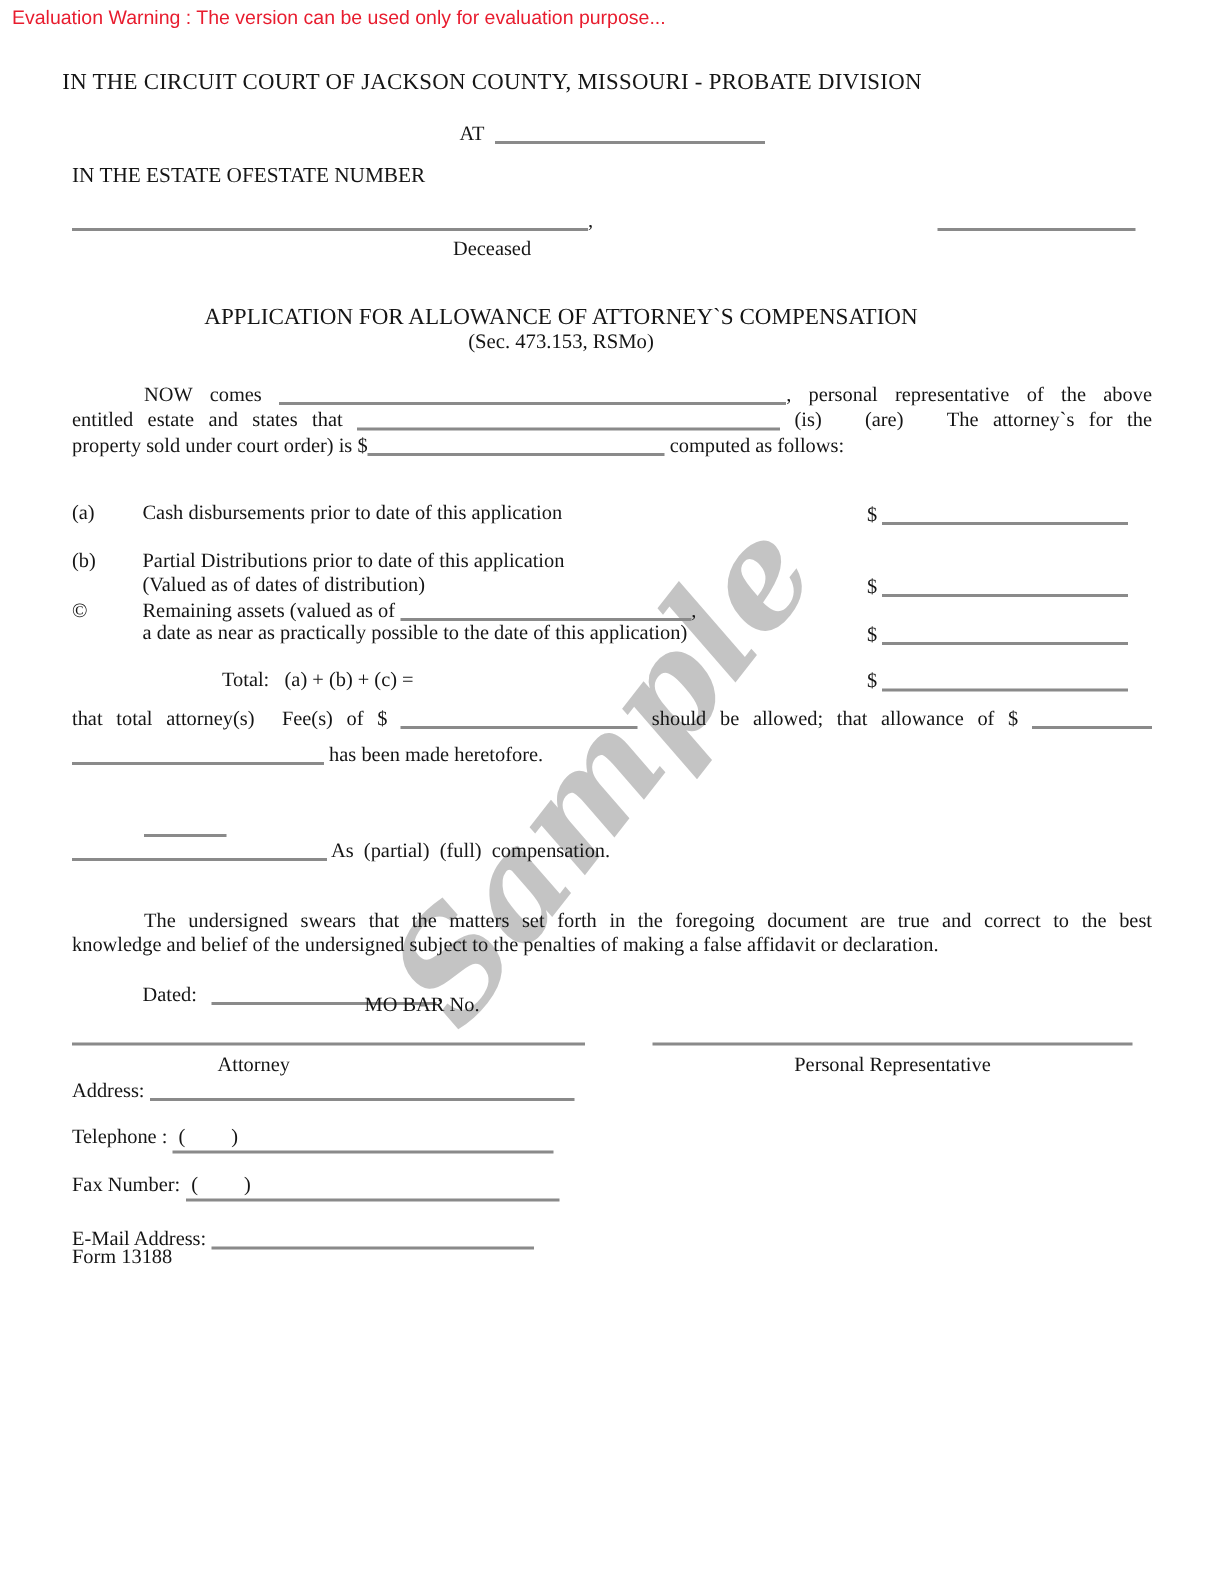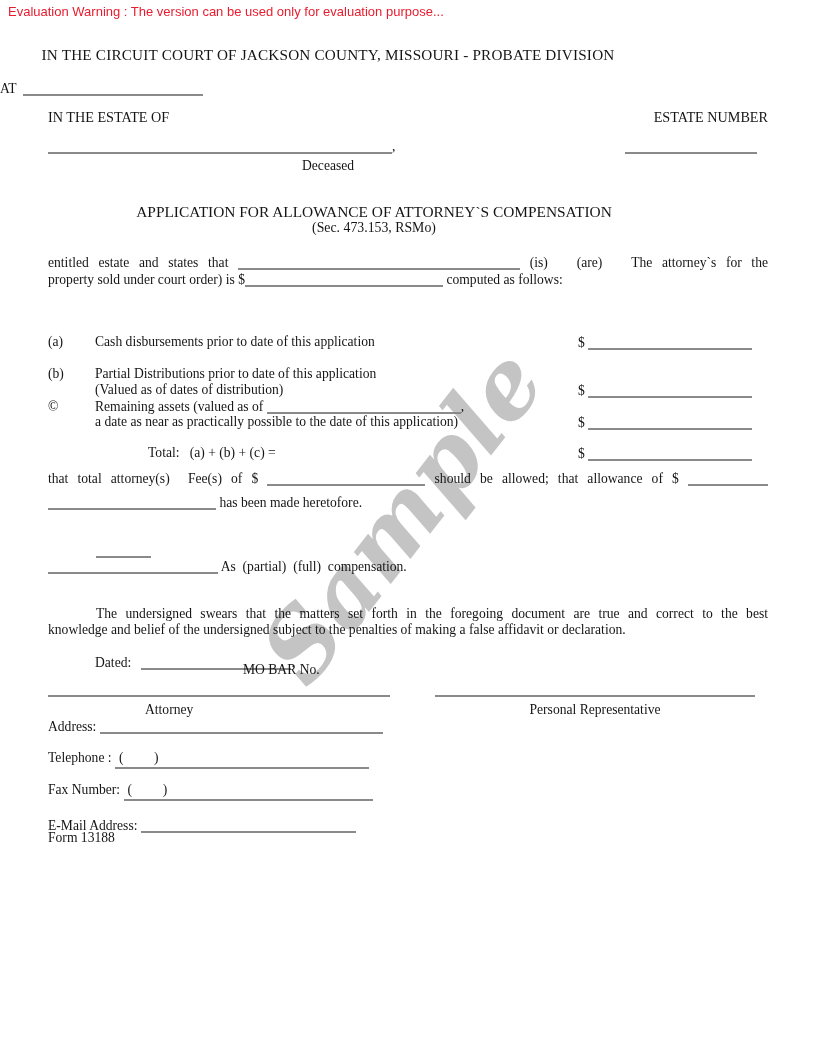--- a/index.html
+++ b/index.html
@@ -19,24 +19,24 @@
     font-family:"Liberation Sans", sans-serif;
     font-size:13px;
     color:#e81c2e;
   }
   .court-heading{
     left:0;top:46px;width:656px;
     text-align:center;
     font-size:15.2px;
     letter-spacing:.2px;
   }
-  .at-row{left:0;top:80px;width:816px;}
+  .at-row{left:0;top:80px;width:816px;text-align:center;}
   .estate-row{
     left:48px;top:109px;width:720px;
-    display:flex;justify-content:space-between;
+    display:flex;
     font-size:14.2px;
   }
   .name-line{left:48px;top:138px;height:18px;}
   .number-line{left:625px;top:138px;height:18px;}
   .deceased{left:302px;top:158px;}
   .title-block{
     left:0;top:204px;width:748px;
     text-align:center;line-height:16px;
   }
   .title-main{font-size:15.4px;}
@@ -122,20 +122,21 @@
       <span class="blank" style="width:132px"></span>
     </div>
     <div class="abs deceased">Deceased</div>
 
     <div class="abs title-block">
       <div class="title-main">APPLICATION FOR ALLOWANCE OF ATTORNEY`S COMPENSATION</div>
       <div class="title-sub">(Sec. 473.153, RSMo)</div>
     </div>
 
     <div class="abs para now-para">
+      <div class="jl ind"><span>NOW comes</span> <span class="blank" style="width:338px"></span><span>, personal representative of the above</span></div>
       <div class="jl"><span>entitled estate and states that</span> <span class="blank" style="width:282px"></span> <span>(is)&nbsp;&nbsp;&nbsp;(are)&nbsp;&nbsp;&nbsp;The attorney`s for the</span></div>
       <div><span>property sold under court order) is $</span><span class="blank" style="width:198px"></span> <span>computed as follows:</span></div>
     </div>
 
     <div class="abs item-row" style="top:334px">
       <span class="item-label">(a)</span><span>Cash disbursements prior to date of this application</span>
     </div>
     <div class="abs dollar-group" style="top:334px">
       <span>$</span>&nbsp;<span class="blank" style="width:164px"></span>
     </div>

